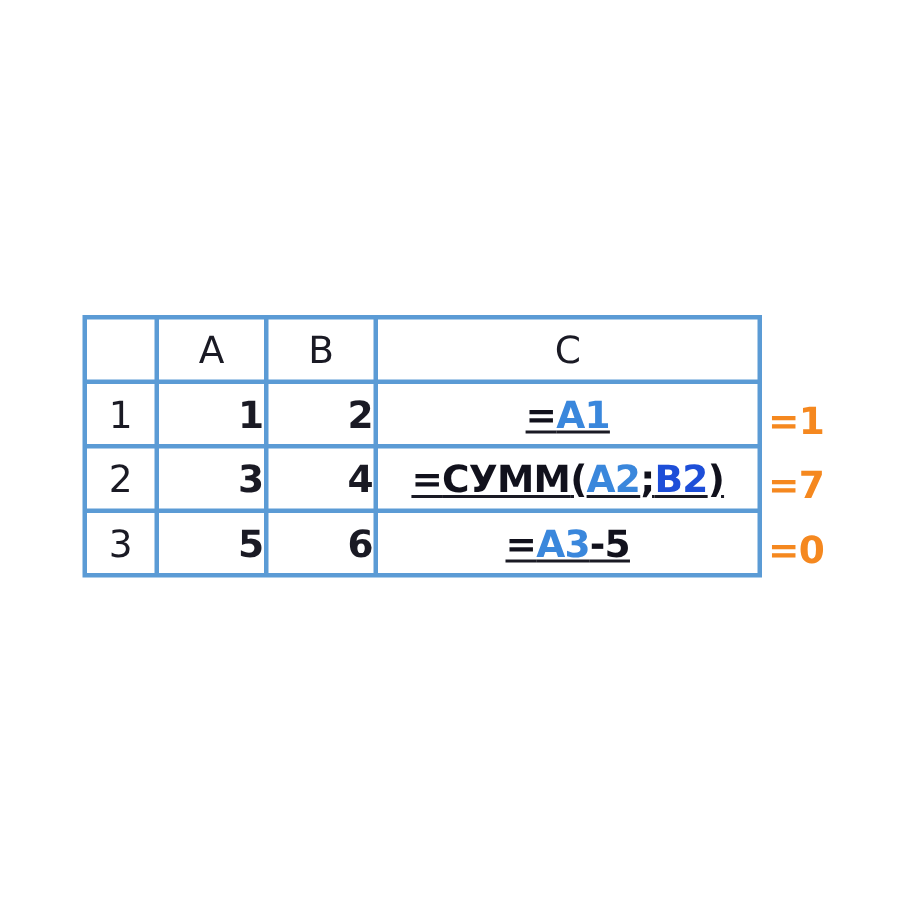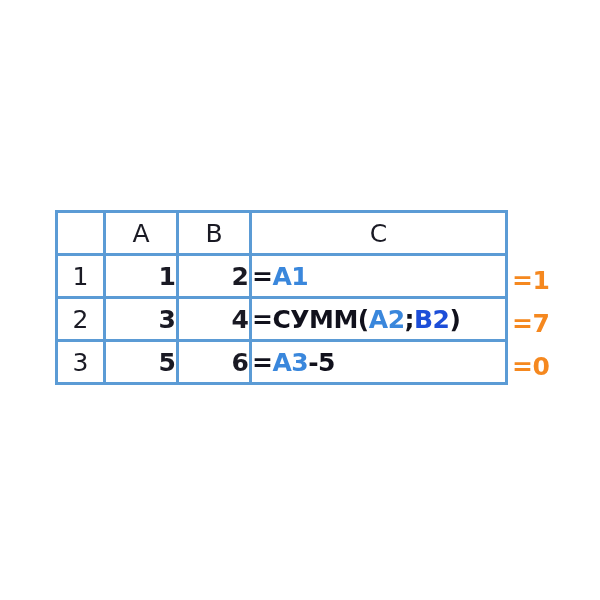--- a/index.html
+++ b/index.html
@@ -78,25 +78,26 @@
 
   .num-cell {
     text-align: right;
     padding-right: 10px;
     font-size: 26px;
     font-weight: 700;
     color: #11111c;
   }
 
   .formula-cell {
-    text-align: left;
+    text-align: center;
     padding-left: 6px;
     font-size: 26px;
     letter-spacing: -0.5px;
     white-space: nowrap;
+    text-decoration: underline;
   }
 
   .tok-op    { color: #11111c; font-weight: 700; }
   .tok-fn    { color: #11111c; font-weight: 700; }
   .tok-ref-a { color: #3a87dc; font-weight: 700; }
   .tok-ref-b { color: #1d4ed8; font-weight: 700; }
   .tok-num   { color: #11111c; font-weight: 700; }
 
   
   .results {

